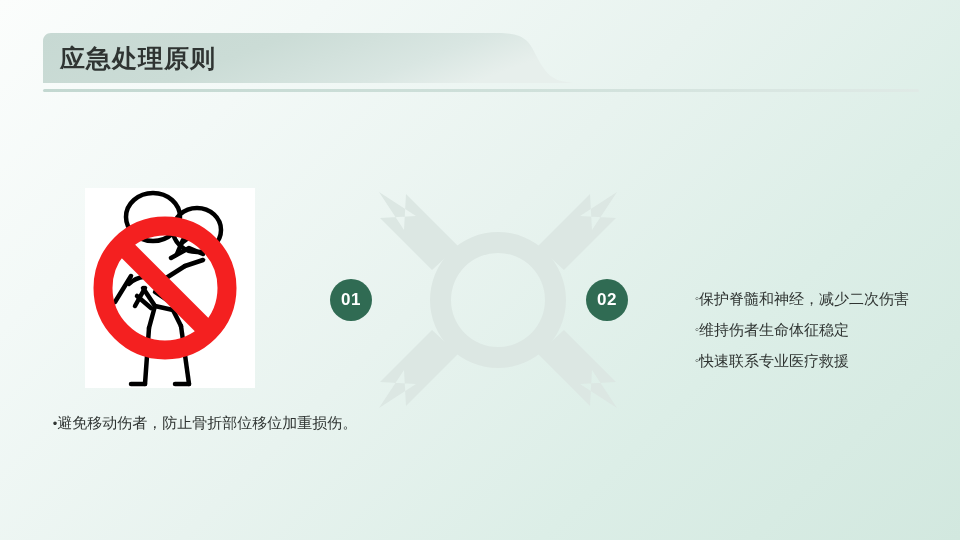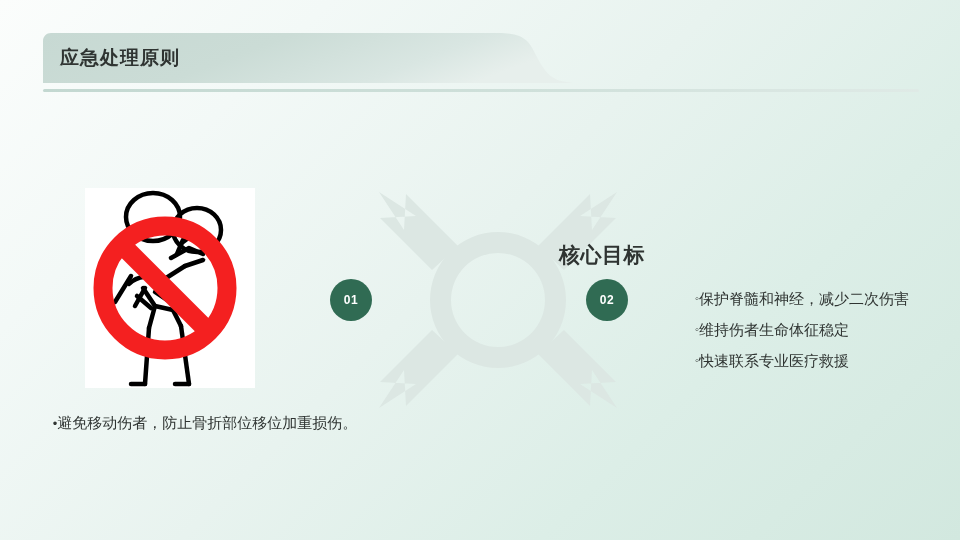--- a/index.html
+++ b/index.html
@@ -32,21 +32,21 @@
   #title-bar-shape {
     position: absolute;
     inset: 0;
     width: 600px;
     height: 50px;
   }
   #title-text {
     position: absolute;
     left: 17px;
     top: 6px;
-    font-size: 19px;
+    font-size: 25px;
     font-weight: bold;
     color: #2f3432;
     letter-spacing: 1px;
     line-height: 38px;
     white-space: nowrap;
   }
   #title-underline {
     position: absolute;
     left: 43px;
     top: 89px;
@@ -89,21 +89,21 @@
     white-space: nowrap;
     letter-spacing: 0.5px;
   }
   .num-badge {
     position: absolute;
     width: 42px;
     height: 42px;
     border-radius: 50%;
     background: #306b53;
     color: #ffffff;
-    font-size: 12px;
+    font-size: 17px;
     font-weight: bold;
     display: flex;
     align-items: center;
     justify-content: center;
     letter-spacing: 0.5px;
   }
 
   #heading-01 { left: 303px; top: 241px; }
   #badge-01   { left: 330px; top: 279px; }
 
@@ -215,21 +215,20 @@
 
       <g>
         <circle cx="80" cy="100" r="62" fill="none" stroke="#f42020" stroke-width="19"></circle>
         <line x1="36" y1="56" x2="124" y2="144" stroke="#f42020" stroke-width="19" stroke-linecap="butt"></line>
       </g>
     </svg>
   </div>
 
   <div class="num-badge" id="badge-01">01</div>
 
-  <div class="col-heading" id="heading-02">核心目标</div>
   <div class="num-badge" id="badge-02">02</div>
 
   <div id="bullets-right">
     <div class="bullet-line">
       <span class="bullet-mark">◦</span><span>保护脊髓和神经，减少二次伤害</span>
     </div>
     <div class="bullet-line">
       <span class="bullet-mark">◦</span><span>维持伤者生命体征稳定</span>
     </div>
     <div class="bullet-line">

